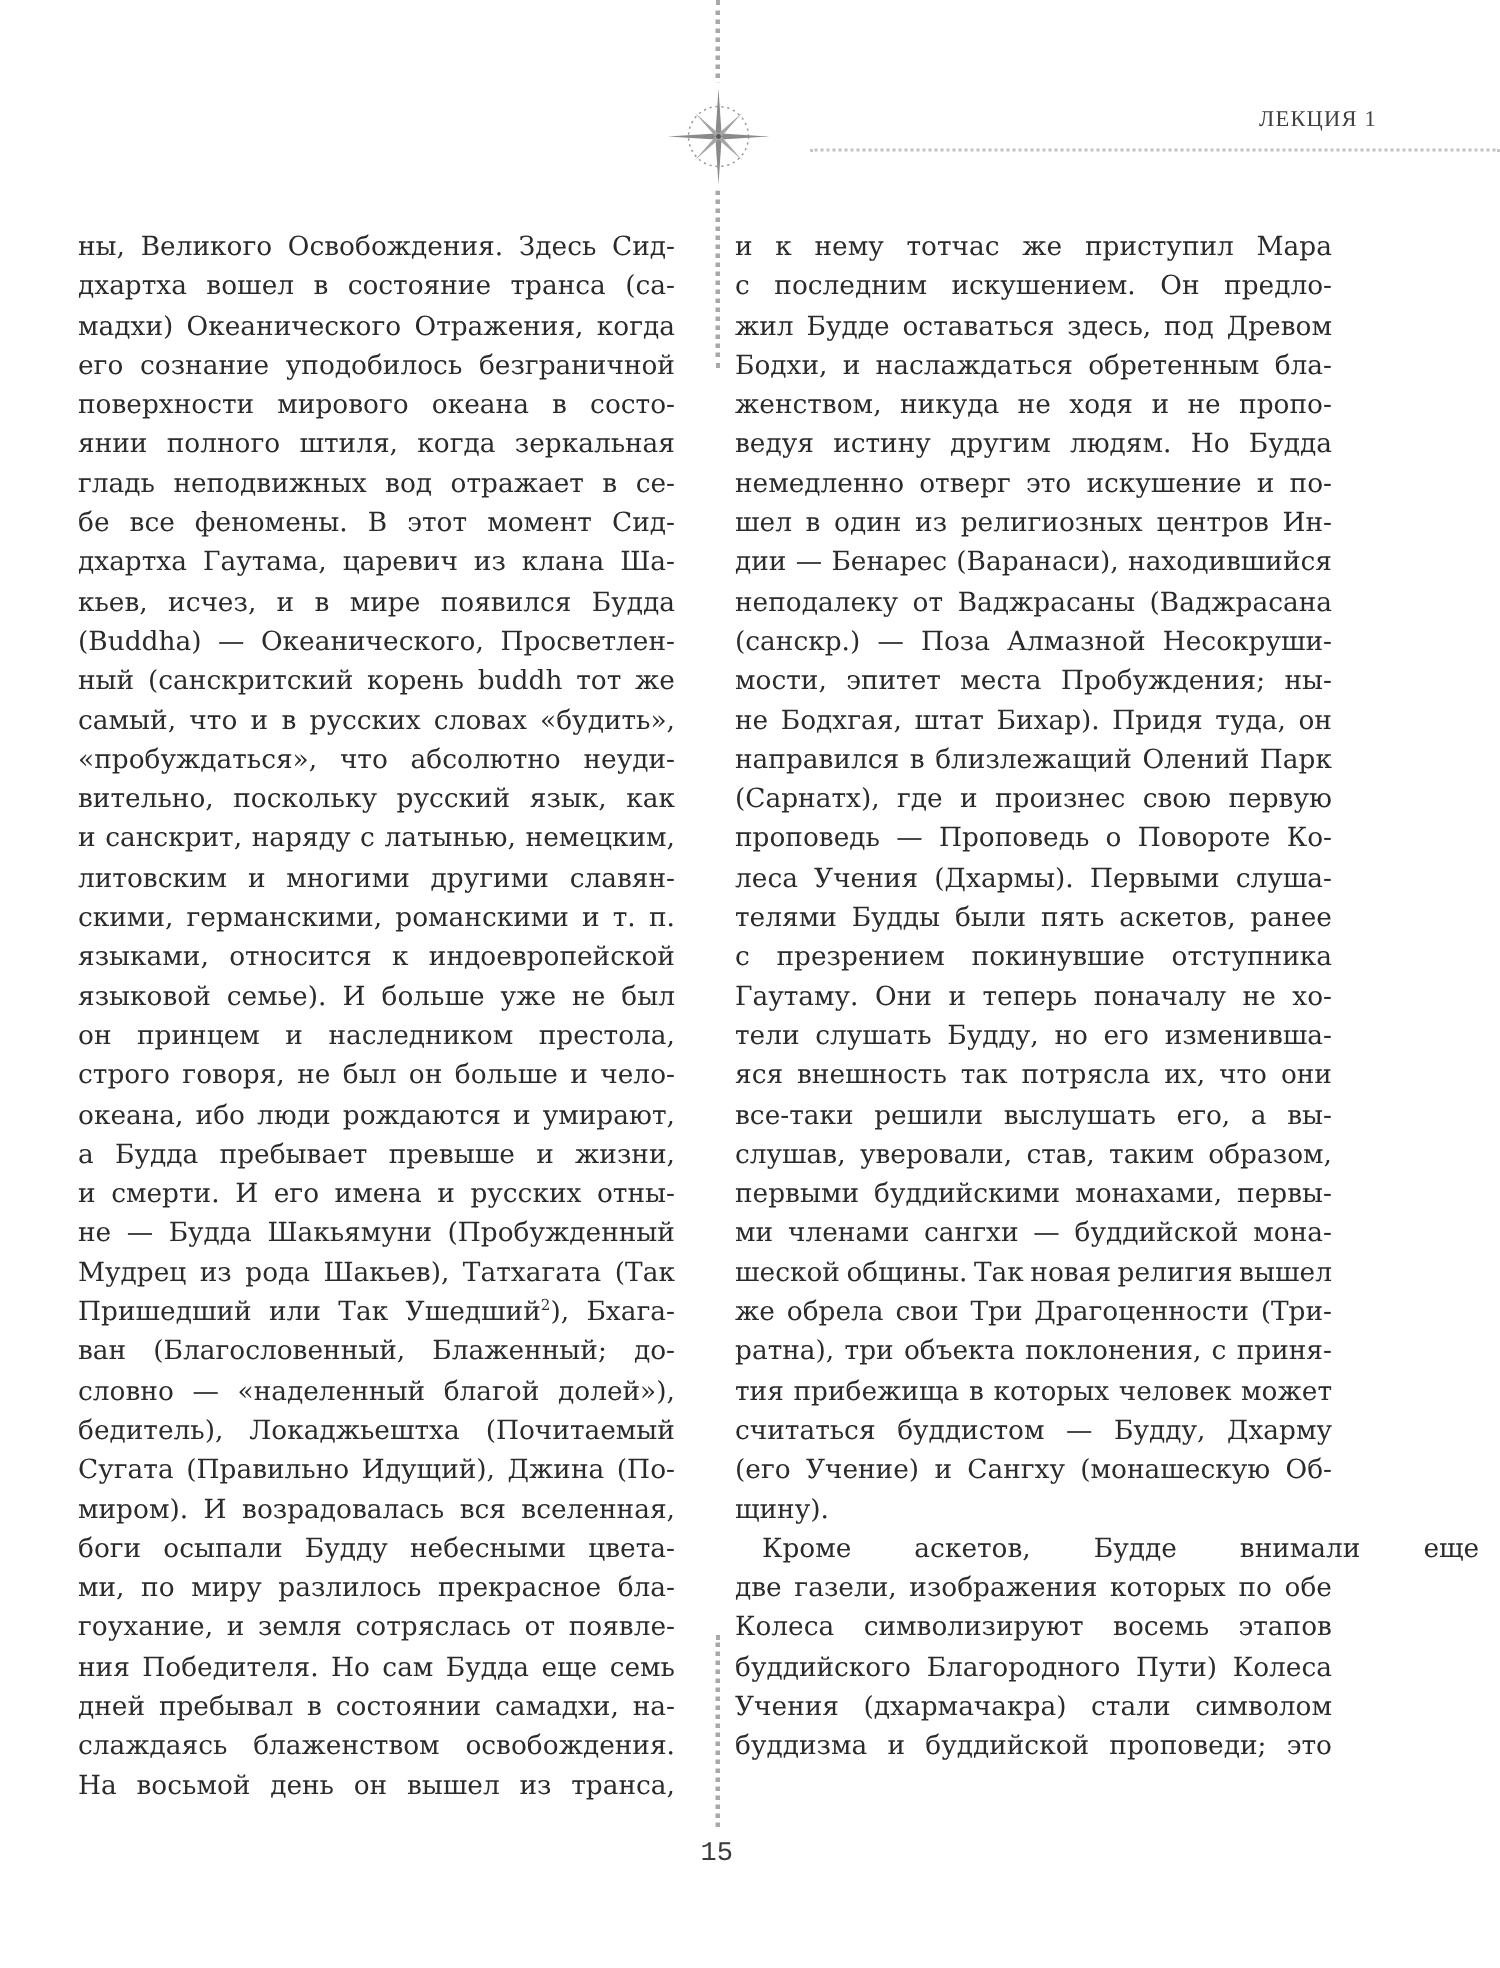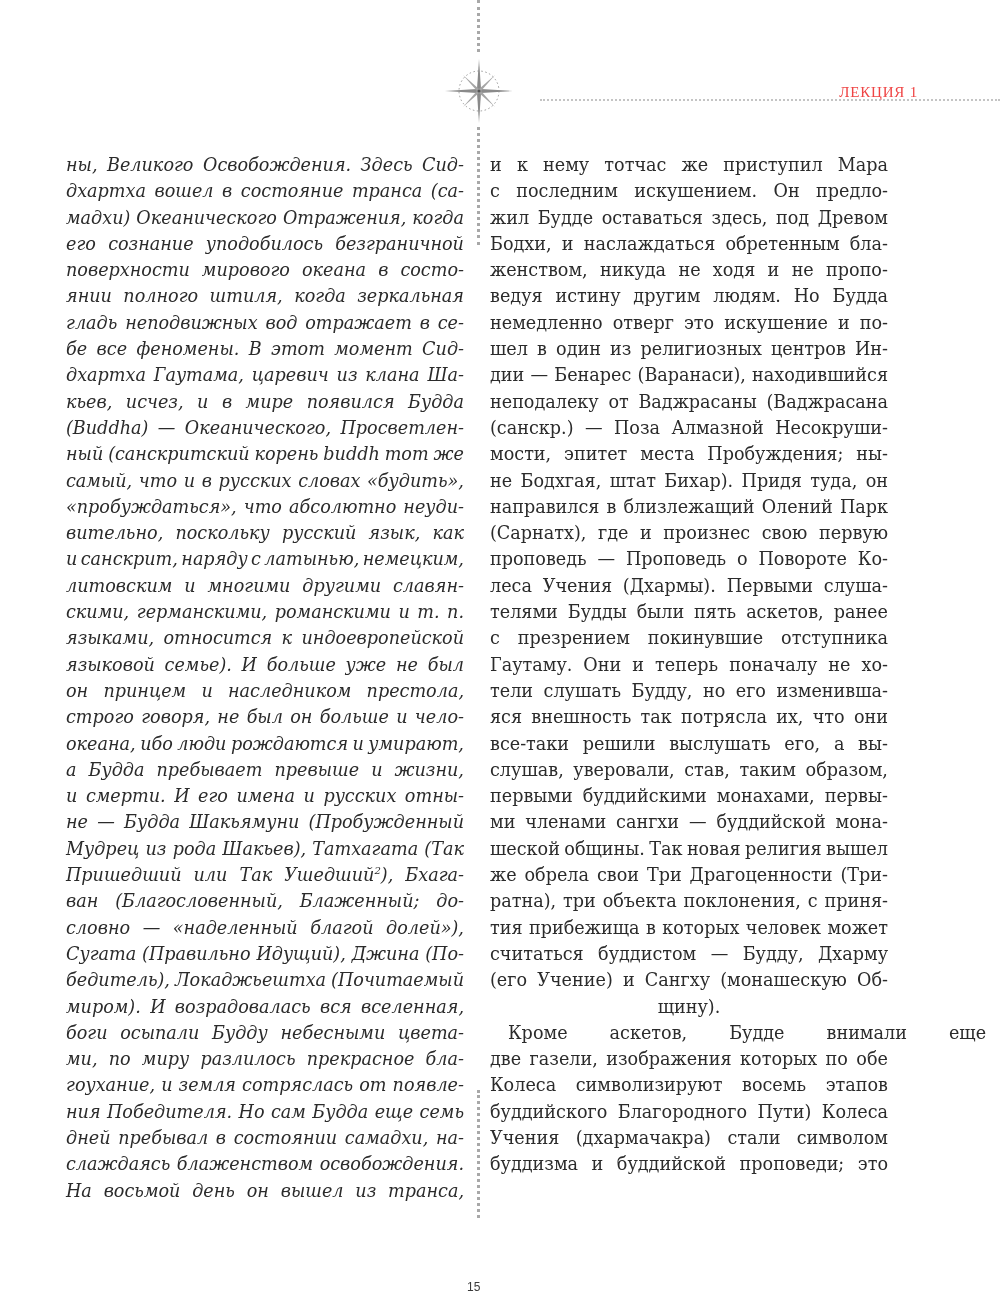--- a/index.html
+++ b/index.html
@@ -6,30 +6,30 @@
   body { width:1000px; height:1312px; position:relative; overflow:hidden;
          font-family:"DejaVu Serif", "Liberation Serif", serif; color:#2b2b2b; }
   .divider-top { position:absolute; left:477px; top:0; width:0; height:245px;
                  border-left:3px dotted #a8a8a8; }
   .divider-bottom { position:absolute; left:477px; top:1090px; width:0; height:128px;
                  border-left:3px dotted #a8a8a8; }
   .compass { position:absolute; left:443px; top:55px; width:72px; height:72px; background:#fff; }
   .header-rule { position:absolute; left:540px; top:99px; width:460px; height:0;
                  border-top:2px dotted #c4c4c4; }
   .running-head { position:absolute; right:82px; top:72px; font-family:"Liberation Serif", serif;
-                  font-size:15px; letter-spacing:0.8px; color:#ef4444;margin-top:12px; }
+                  font-size:15px; letter-spacing:0.8px; color:#404040; }
   .col { position:absolute; top:152px; width:398px;
          font-size:17.6px; line-height:26.3px; text-align:justify; }
-  .col-left { left:66px;font-style:italic; }
+  .col-left { left:52px; }
   .col-right { left:490px; }
-  .page-number { position:absolute; left:467px; top:1280px; font-size:12px; color:#3a3a3a;
-                 font-family:Liberation Sans, sans-serif; }
+  .page-number { position:absolute; left:467px; top:1226px; font-size:18px; color:#3a3a3a;
+                 font-family:Liberation Mono, monospace; }
   
   .jl { display:flex; justify-content:space-between; white-space:nowrap; height:26.3px; }
-  .jl.last { justify-content:center; gap:6px; }
+  .jl.last { justify-content:flex-start; gap:6px; }
   .jl.indent { padding-left:18px;gap:42px; }
 </style>
 </head>
 <body>
 
 <div class="divider-top"></div>
 <div class="divider-bottom"></div>
 
 <svg class="compass" viewBox="0 0 72 72">
   <circle cx="36" cy="36" r="20" fill="none" stroke="#9a9a9a" stroke-width="1" stroke-dasharray="1.5 2.5"></circle>
@@ -269,30 +269,30 @@
       <span>до-</span>
     </div>
     <div class="jl">
       <span>словно</span>
       <span>—</span>
       <span>«наделенный</span>
       <span>благой</span>
       <span>долей»),</span>
     </div>
     <div class="jl">
+      <span>бедитель),</span>
+      <span>Локаджьештха</span>
+      <span>(Почитаемый</span>
+    </div>
+    <div class="jl">
       <span>Сугата</span>
       <span>(Правильно</span>
       <span>Идущий),</span>
       <span>Джина</span>
       <span>(По-</span>
-    </div>
-    <div class="jl">
-      <span>бедитель),</span>
-      <span>Локаджьештха</span>
-      <span>(Почитаемый</span>
     </div>
     <div class="jl">
       <span>миром).</span>
       <span>И</span>
       <span>возрадовалась</span>
       <span>вся</span>
       <span>вселенная,</span>
     </div>
     <div class="jl">
       <span>боги</span>

